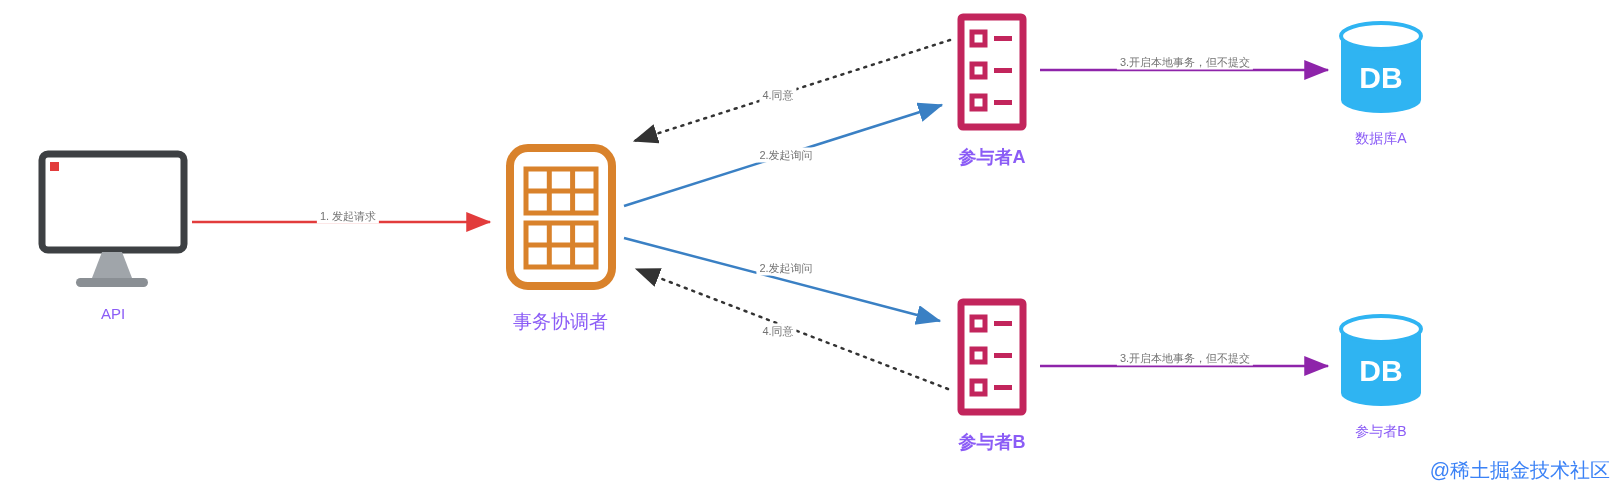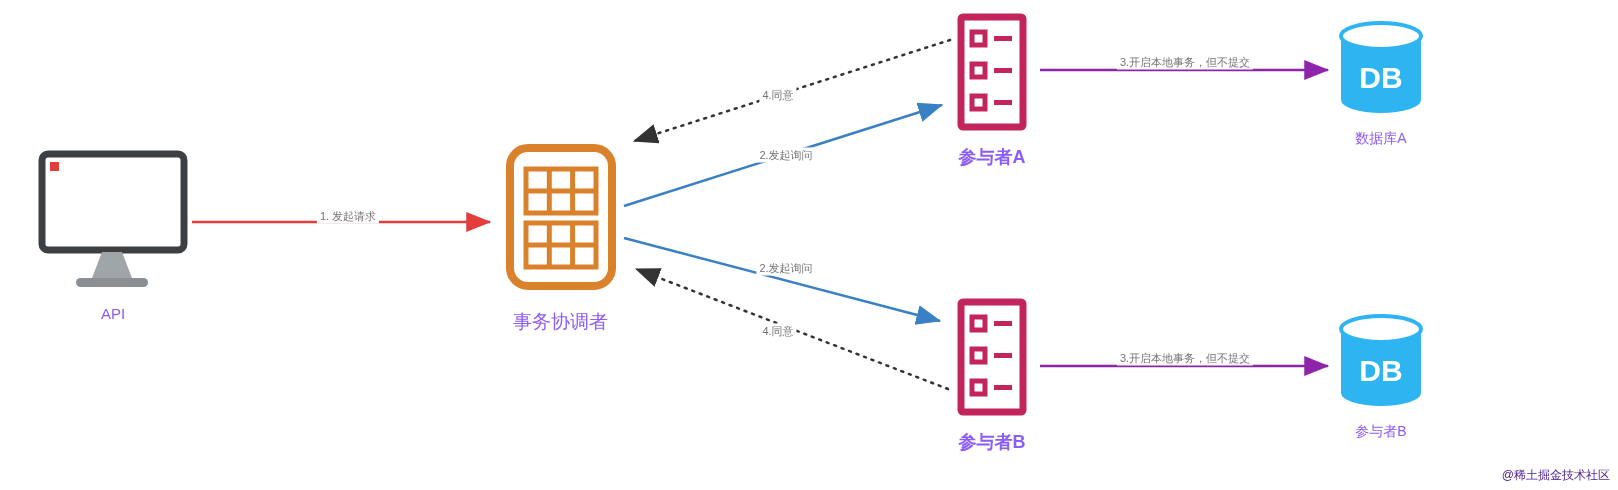--- a/index.html
+++ b/index.html
@@ -42,22 +42,22 @@
     font-size: 11px;
     color: #737373;
     background: #ffffff;
     padding: 0 3px;
     white-space: nowrap;
   }
   .watermark {
     position: absolute;
     right: 8px;
     bottom: 6px;
-    font-size: 12px;
-    color: #4c1d95;
+    font-size: 20px;
+    color: #3b82f6;
     white-space: nowrap;
   }
 </style>
 </head>
 <body>
 
 <div id="canvas">
 
   <svg id="edges-layer" viewBox="0 0 1618 490" xmlns="http://www.w3.org/2000/svg">
     <defs>

